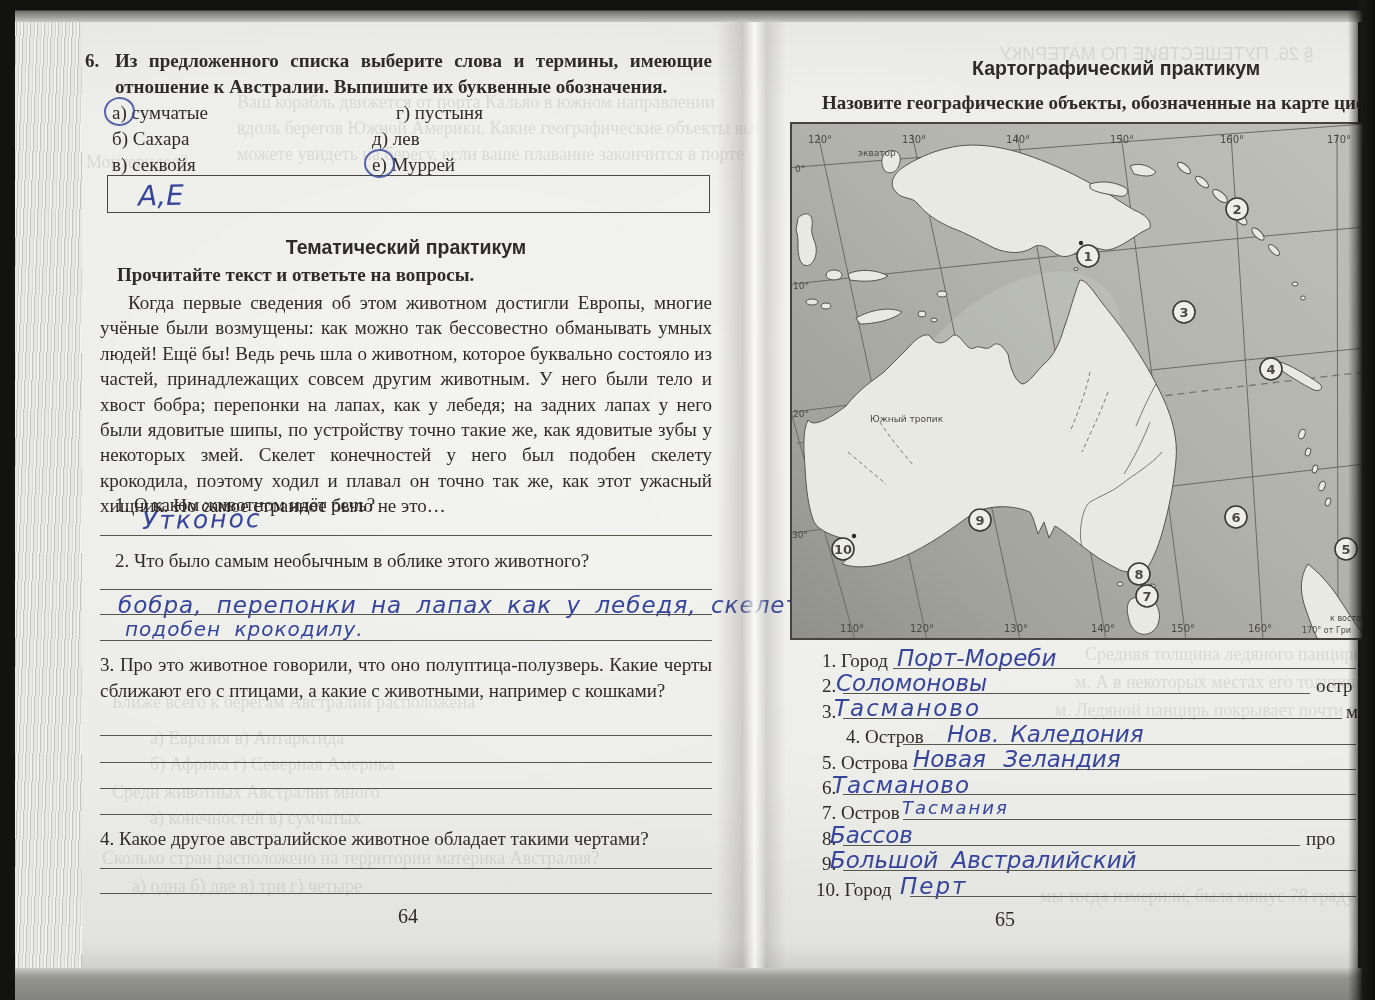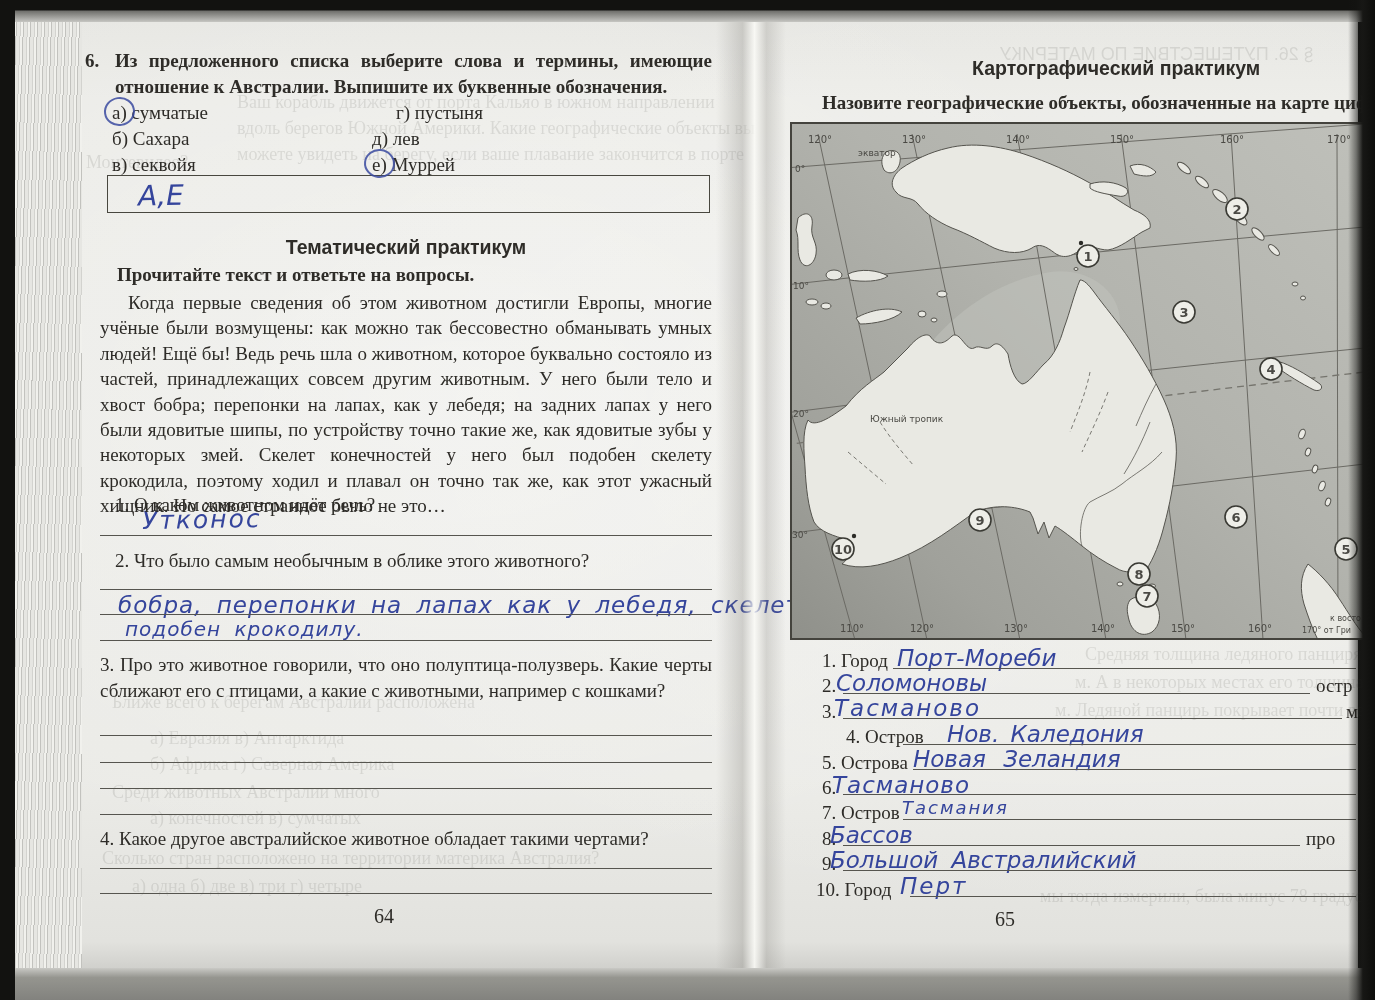--- a/index.html
+++ b/index.html
@@ -93,21 +93,21 @@
   <div class="printed just content" style="left:100px;top:652px;width:612px;">3. Про это животное говорили, что оно полуптица-полузверь. Какие черты сближают его с птицами, а какие с животными, например с кошками?</div>
   <div class="rule" style="left:100px;top:735px;width:612px;"></div>
   <div class="rule" style="left:100px;top:762px;width:612px;"></div>
   <div class="rule" style="left:100px;top:788px;width:612px;"></div>
   <div class="rule" style="left:100px;top:814px;width:612px;"></div>
 
   <div class="printed content" style="left:100px;top:826px;">4. Какое другое австралийское животное обладает такими чертами?</div>
   <div class="rule" style="left:100px;top:868px;width:612px;"></div>
   <div class="rule" style="left:100px;top:893px;width:612px;"></div>
 
-  <div class="pagenum" style="left:374px;top:905px;">64</div>
+  <div class="pagenum" style="left:398px;top:905px;">64</div>
 
   <span class="ghost" style="left:1000px;top:44px;transform:scaleX(-1);font-family:'Liberation Sans',sans-serif;">§ 26. ПУТЕШЕСТВИЕ ПО МАТЕРИКУ</span>
   <span class="ghost" style="left:1085px;top:644px;">Средняя толщина ледяного панциря составляет около</span>
   <span class="ghost" style="left:1075px;top:672px;">м. А в некоторых местах его толщина может достигать</span>
   <span class="ghost" style="left:1055px;top:700px;">м. Ледяной панцирь покрывает почти весь материк</span>
   <span class="ghost" style="left:1040px;top:886px;">мы тогда измерили, была минус 78 градусов</span>
 
   <div class="printed bold sans content" style="left:972px;top:55px;font-size:19.5px;">Картографический практикум</div>
   <div class="printed bold content" style="left:822px;top:90px;width:560px;white-space:nowrap;">Назовите географические объекты, обозначенные на карте цифрами</div>
 

